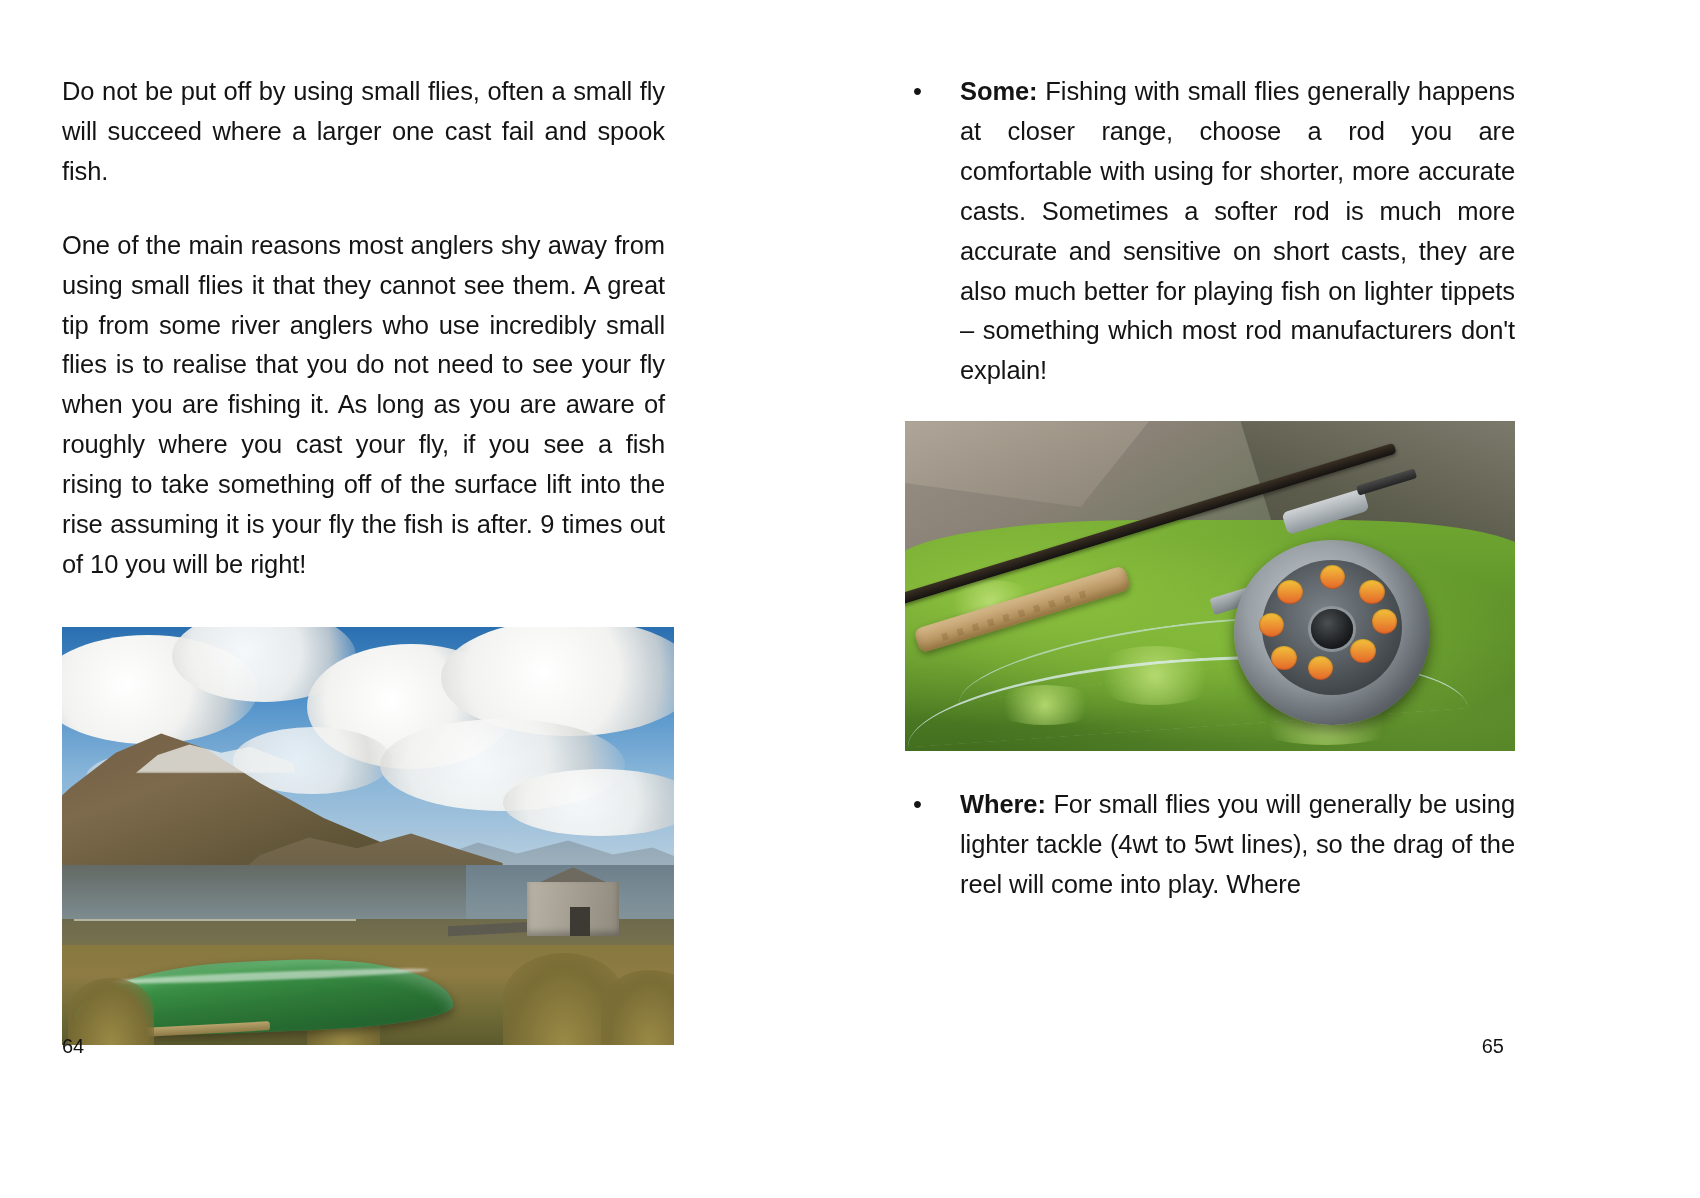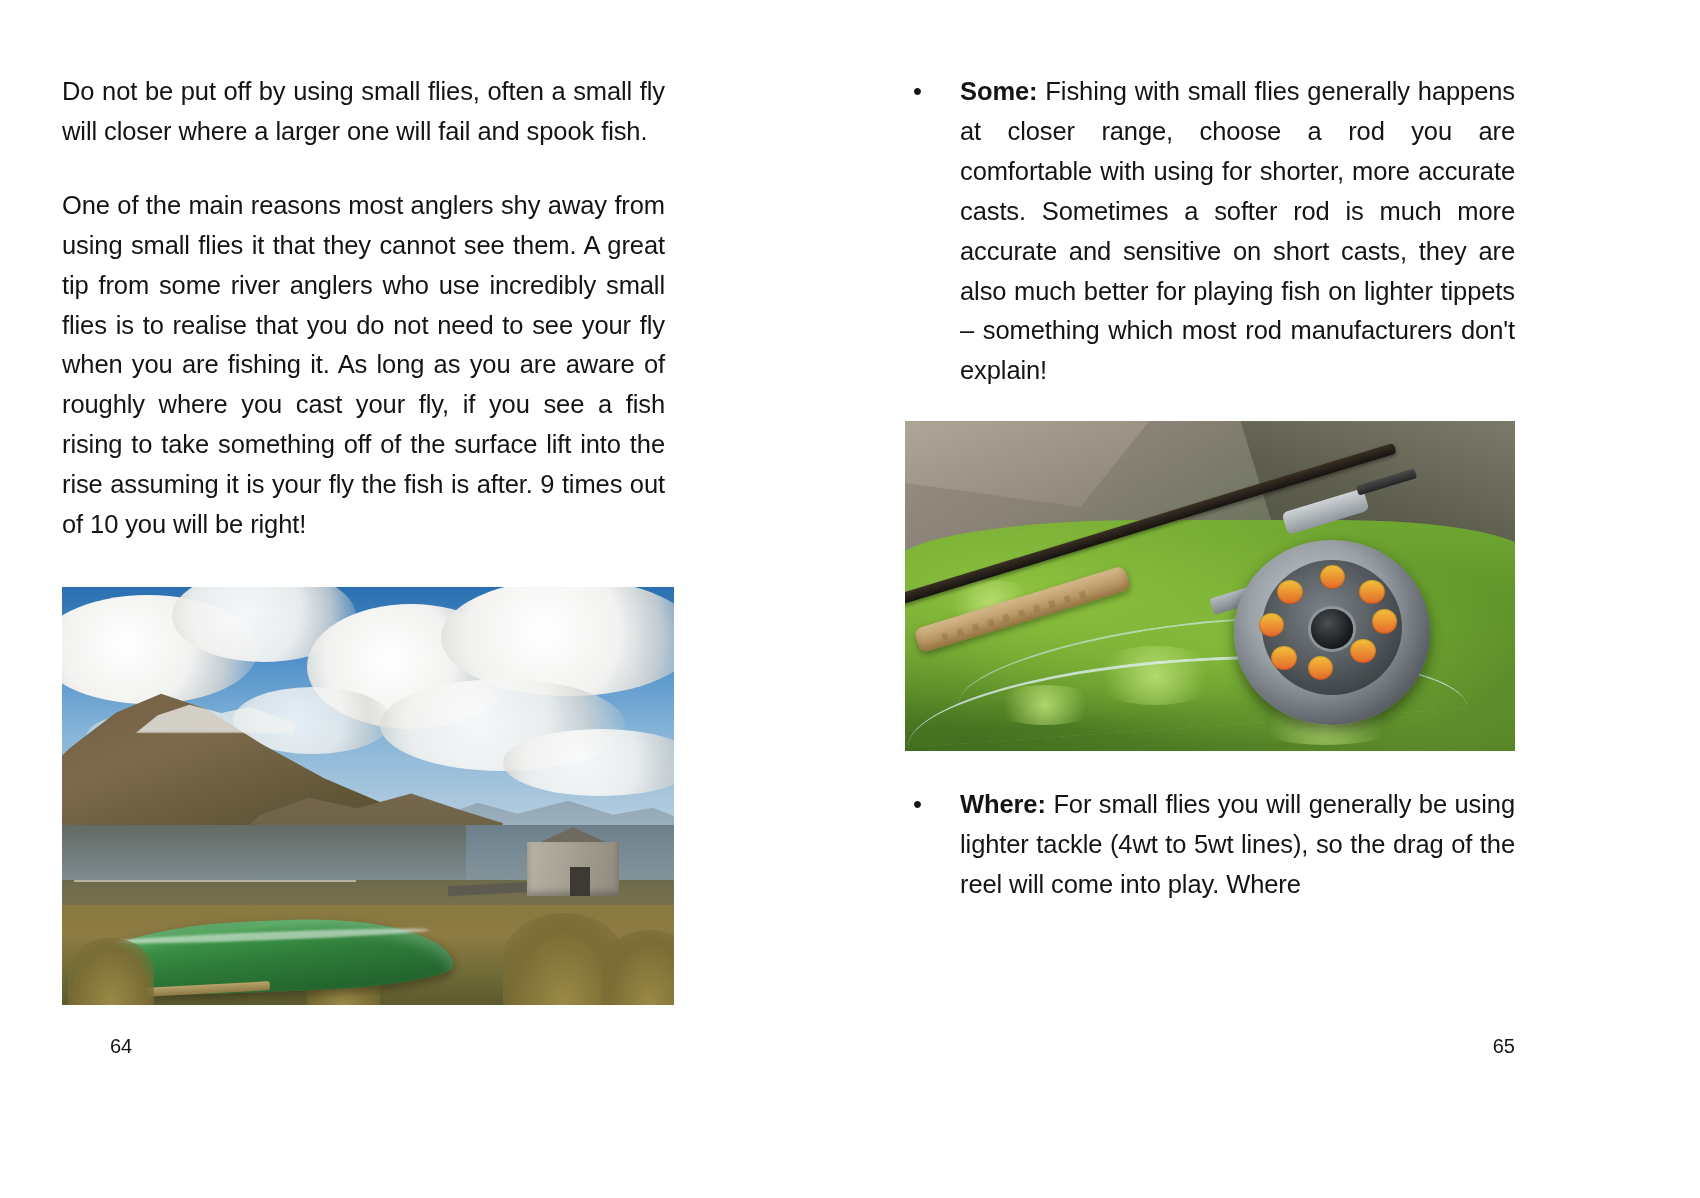--- a/index.html
+++ b/index.html
@@ -87,22 +87,22 @@
     position: relative;
     overflow: hidden;
     margin-bottom: 34px;
   }
   .page-number {
     position: absolute;
     bottom: 140px;
     font-size: 20px;
     color: #141414;
   }
-  .page-number-left { left: 62px; margin-left: 48px; }
-  .page-number-right { right: 185px; }
+  .page-number-left { left: 62px; }
+  .page-number-right { right: 196px; }
 
   
   .img-loch { background: #6f8fb5; }
   .sky {
     position: absolute; left: 0; top: 0; width: 100%; height: 58%;
     background: linear-gradient(#2a6fb0 0%, #4d8fc9 28%, #86b4d8 60%, #b9cfdf 100%);
   }
   .cloud {
     position: absolute;
     background: radial-gradient(circle at 40% 45%, #ffffff 0%, #f2f2f0 45%, rgba(215,215,212,0.85) 70%, rgba(190,192,192,0.0) 100%);
@@ -331,21 +331,21 @@
     transform: rotate(-8deg);
   }
 </style>
 </head>
 <body>
 
 <div class="spread">
 
   <div class="page page-left">
 
-    <p class="body-text">Do not be put off by using small flies, often a small fly will closer where a larger one will fail and spook fish.</p>
+    <p class="body-text">Do not be put off by using small flies, often a small fly will succeed where a larger one cast fail and spook fish.</p>
     <p class="body-text last">One of the main reasons most anglers shy away from using small flies it that they cannot see them. A great tip from some river anglers who use incredibly small flies is to realise that you do not need to see your fly when you are fishing it. As long as you are aware of roughly where you cast your fly, if you see a fish rising to take something off of the surface lift into the rise assuming it is your fly the fish is after. 9 times out of 10 you will be right!</p>
 
     <figure class="figure figure-left img-loch">
       <div class="sky"></div>
       <div class="cloud c1"></div>
       <div class="cloud c2"></div>
       <div class="cloud c3"></div>
       <div class="cloud c4"></div>
       <div class="cloud c5"></div>
       <div class="cloud c6"></div>

